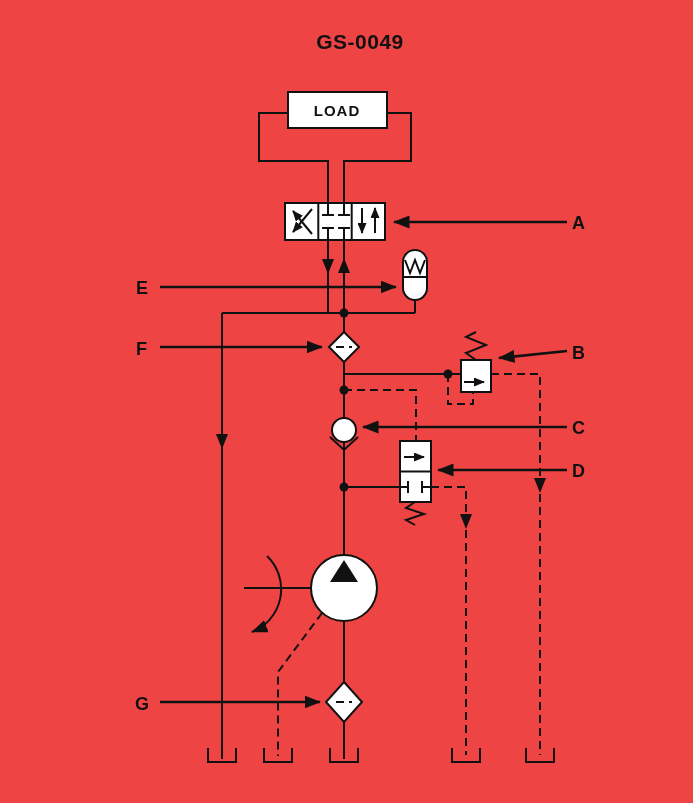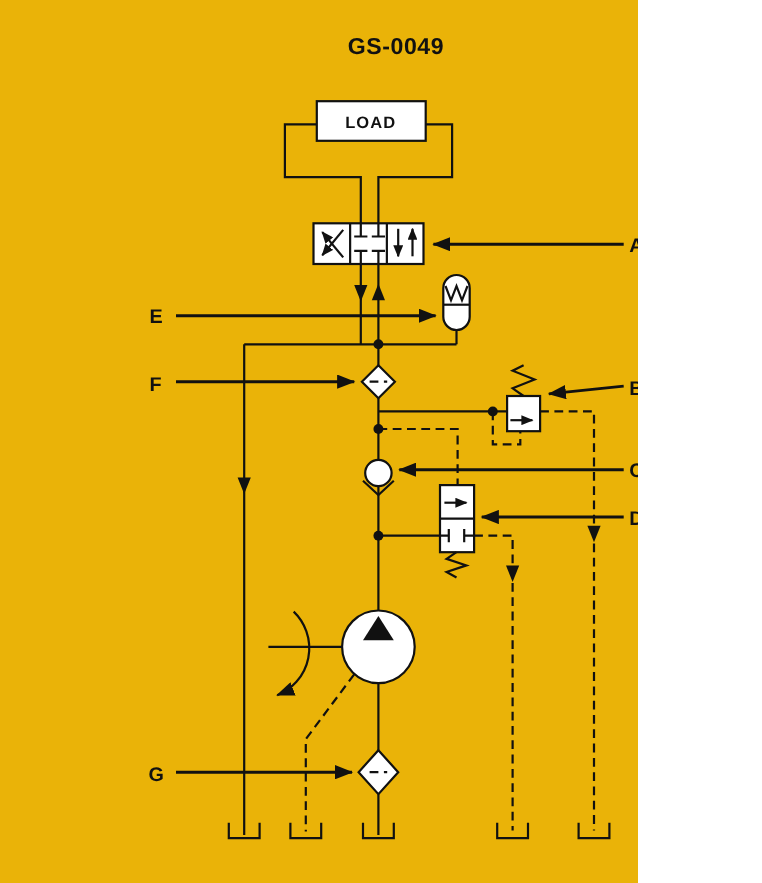--- a/index.html
+++ b/index.html
@@ -3,23 +3,23 @@
 <meta charset="utf-8">
 <style>
   html, body {
     margin: 0;
     padding: 0;
     background: #ffffff;
     font-family: "Liberation Sans", sans-serif;
   }
   .canvas {
     position: relative;
-    width: 580px;
+    width: 693px;
     height: 803px;
-    background: #eab308;
+    background: #ef4444;
     overflow: hidden;
   }
   svg { display: block; }
   svg text {
     font-family: "Liberation Sans", sans-serif;
     font-weight: bold;
     fill: #111111;
   }
   .t-title { font-size: 21px; letter-spacing: 0.5px; }
   .t-load  { font-size: 15px; letter-spacing: 1px; }

